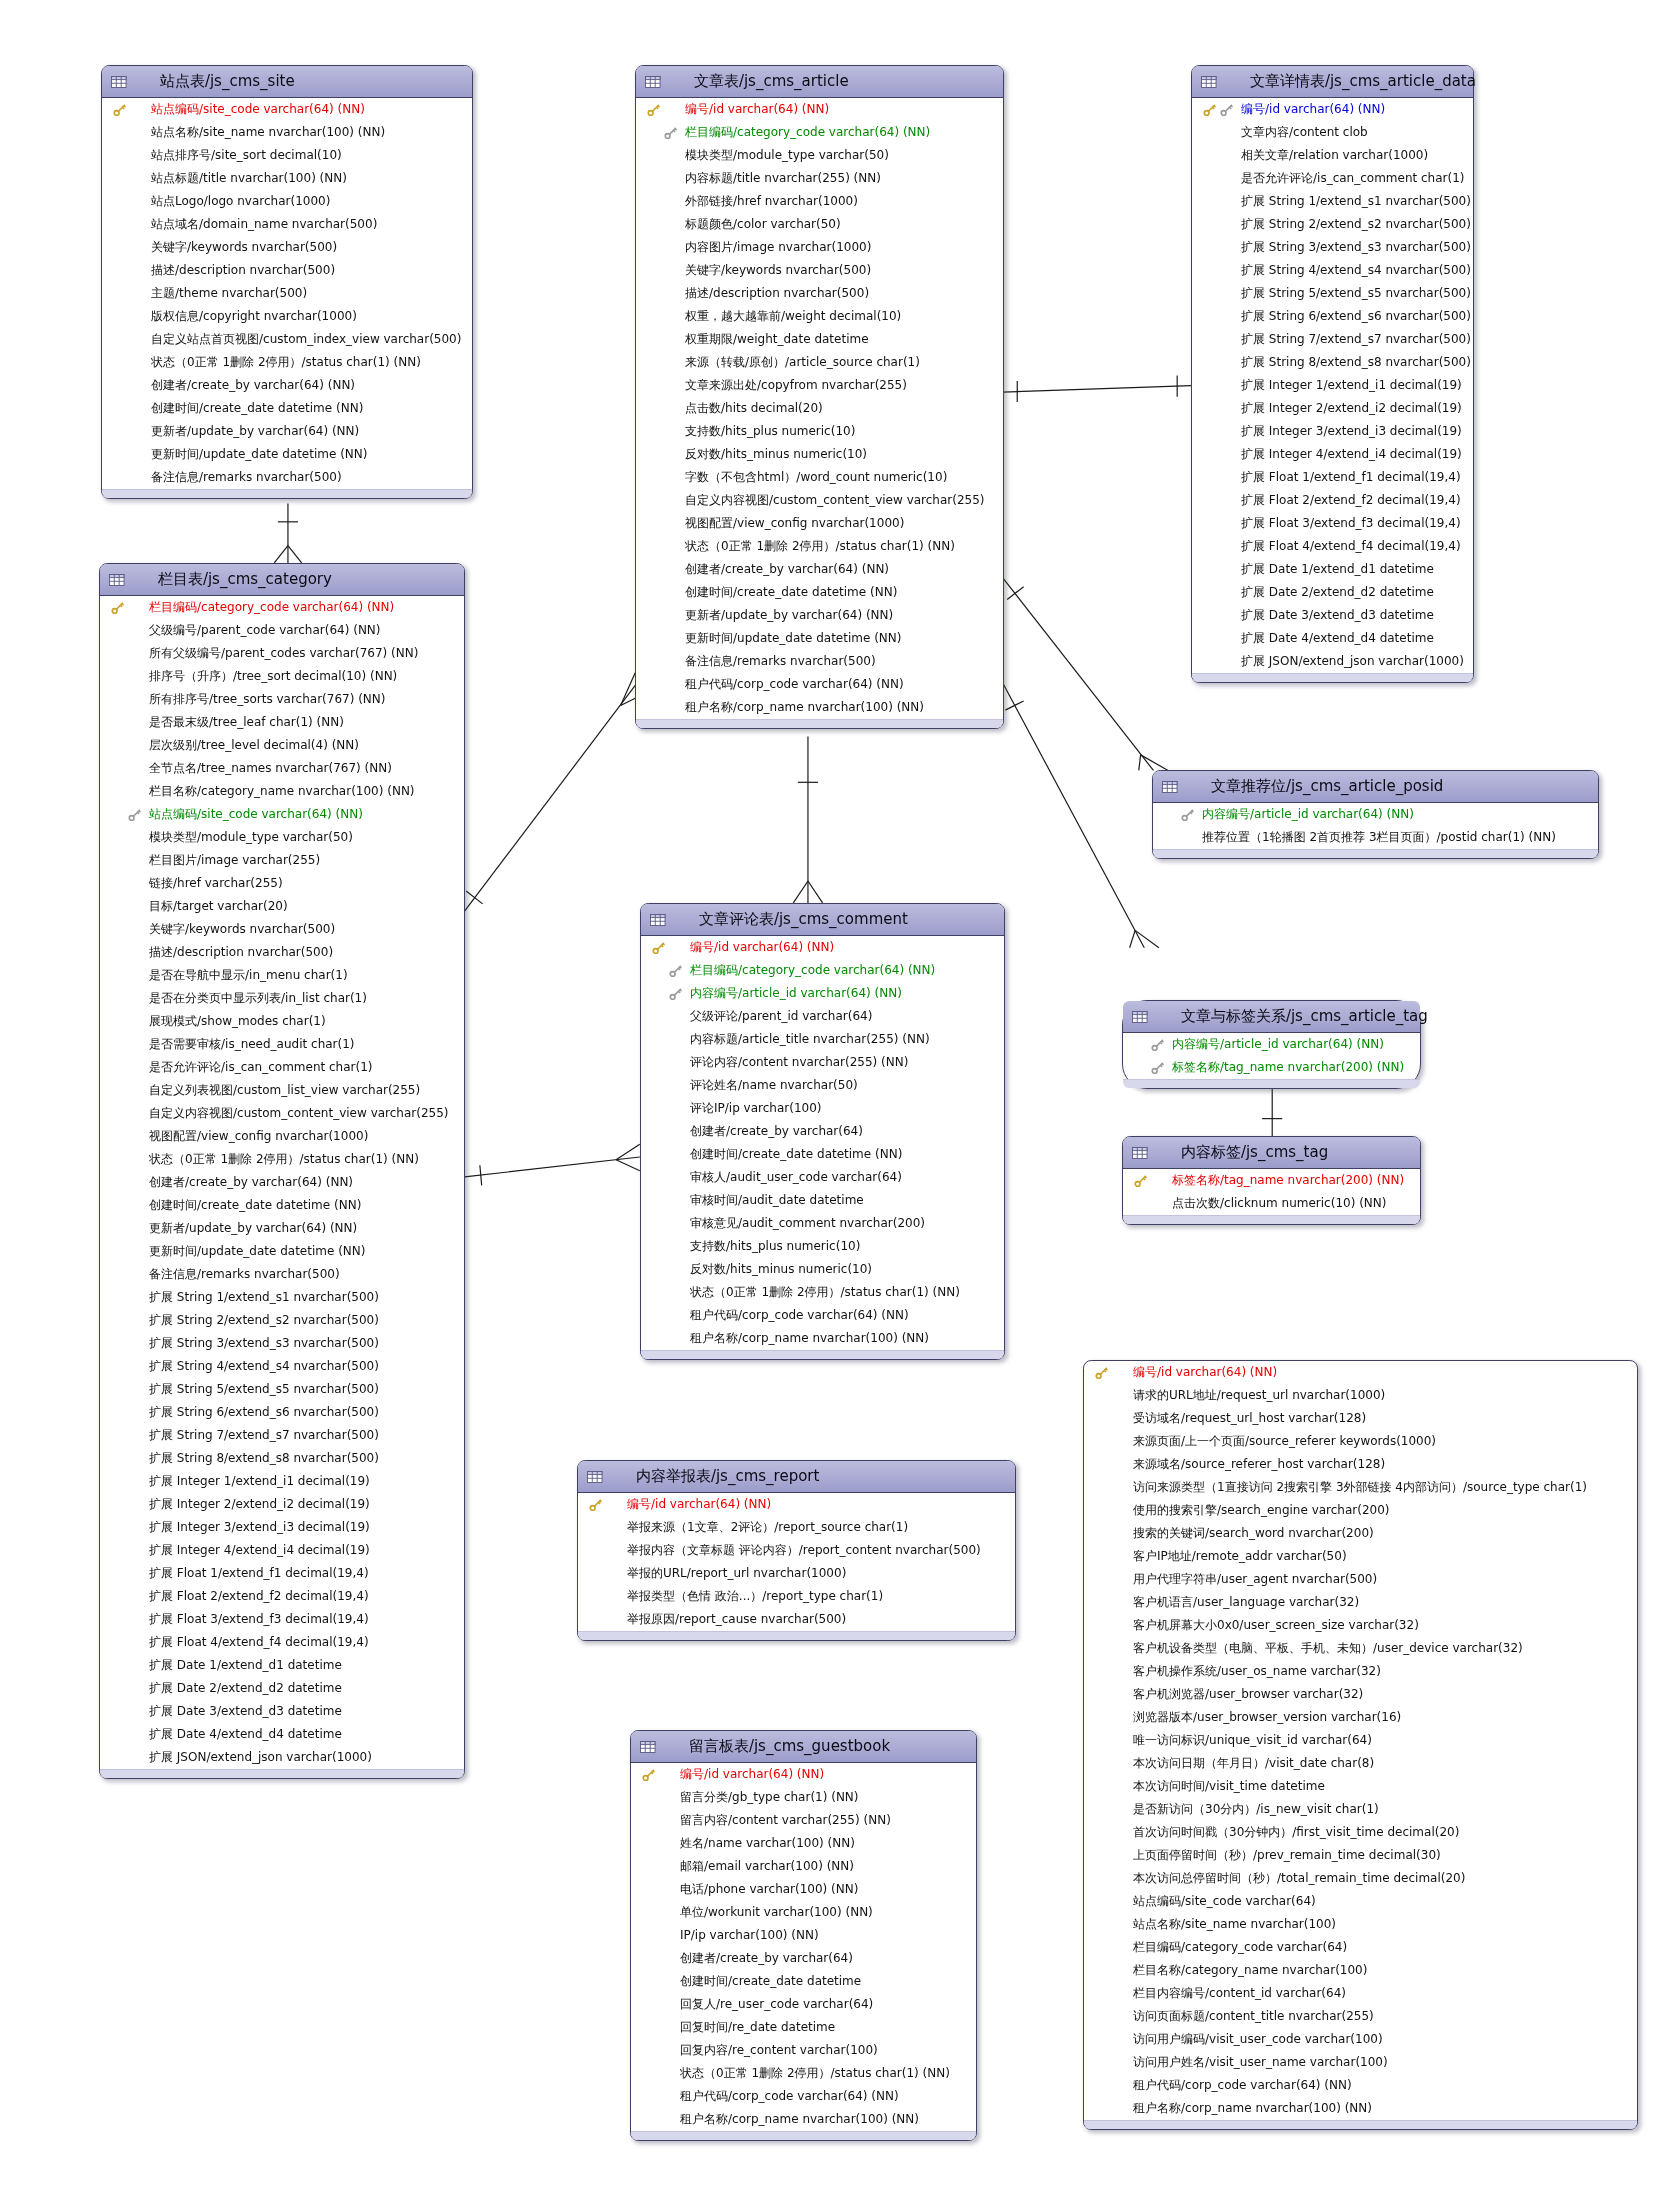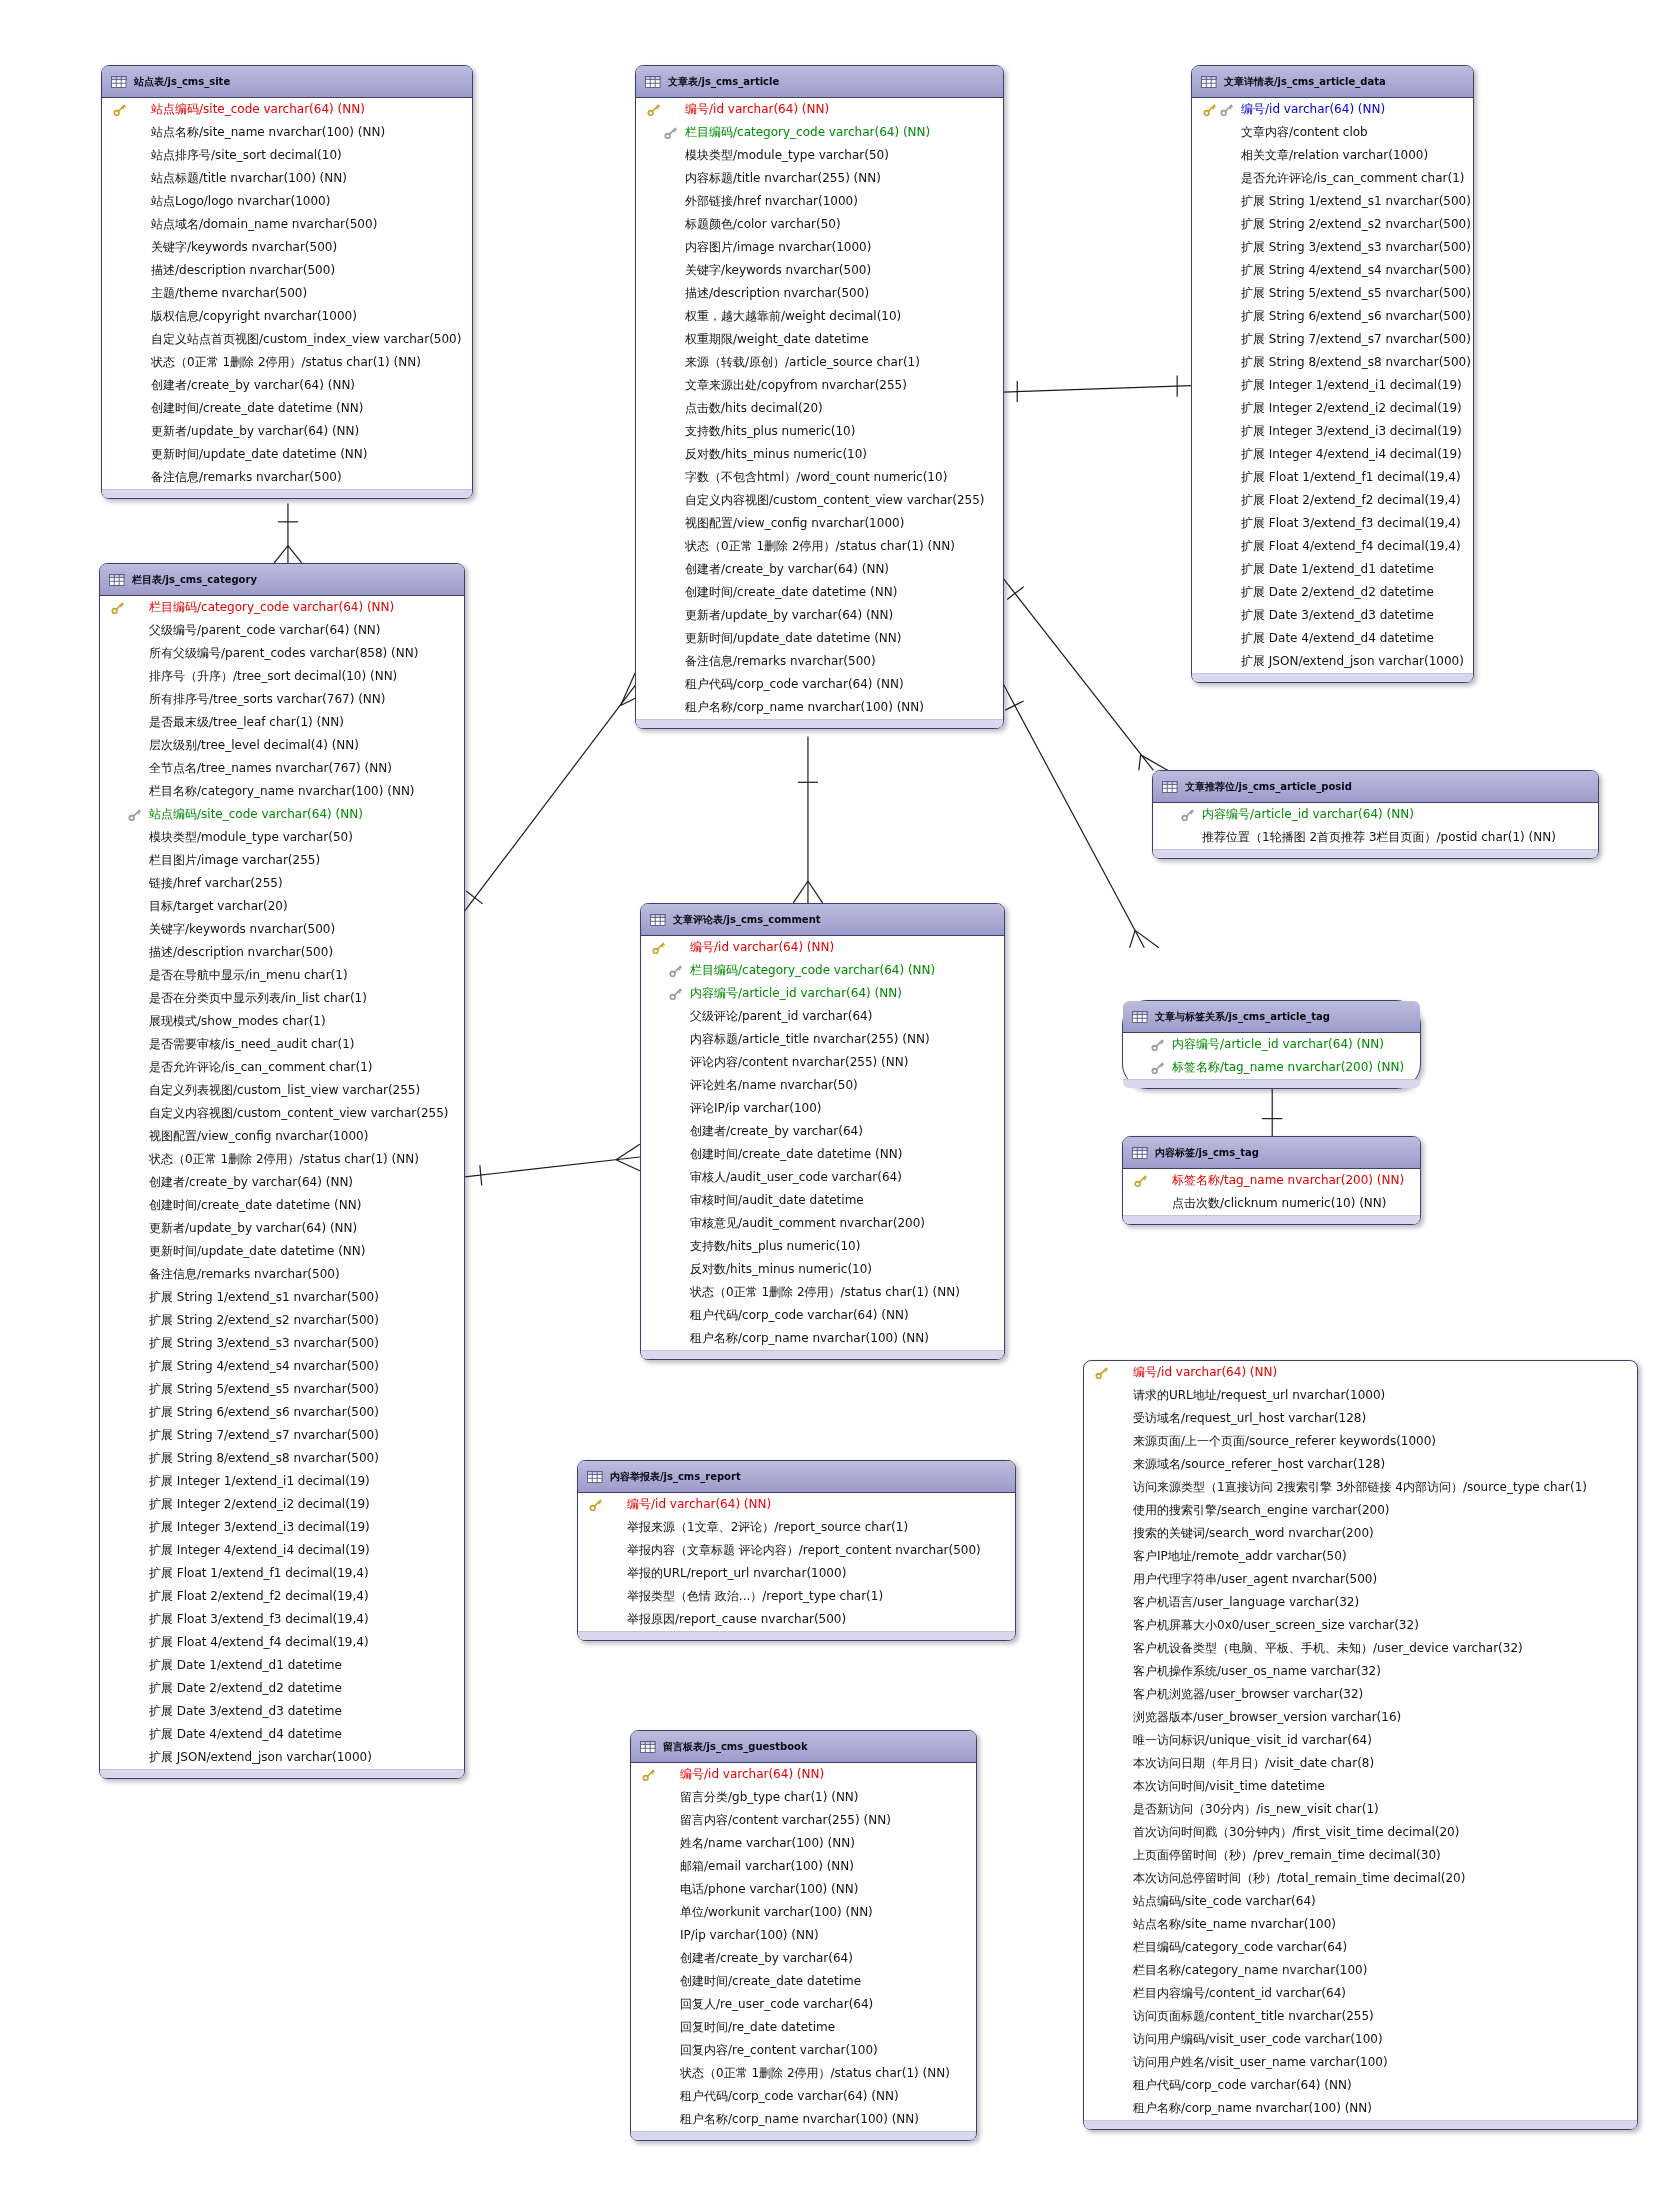--- a/index.html
+++ b/index.html
@@ -4,21 +4,21 @@
 <style>
   html,body{margin:0;padding:0;background:#ffffff;}
   body{font-family:"DejaVu Sans","Liberation Sans",sans-serif;}
   #canvas{position:relative;width:1668px;height:2208px;background:#ffffff;overflow:hidden;}
   #wires{position:absolute;left:0;top:0;width:1668px;height:2208px;}
   .tbl{position:absolute;background:#ffffff;border:1.5px solid #3f3f66;border-radius:8.2px;
        box-shadow:2.7px 2.7px 4.6px rgba(70,70,100,0.35);}
   .tbl-h{height:31px;display:flex;align-items:center;gap:7.3px;padding:0 9.1px;
          background:linear-gradient(#bcbcde,#9c9ccb);
          border-bottom:1.5px solid #3f3f66;border-radius:6.4px 6.4px 0 0;}
-  .tbl-t{font-size:10px;font-weight:700;color:#0a0a14;white-space:nowrap;}
+  .tbl-t{font-size:15px;font-weight:400;color:#0a0a14;white-space:nowrap;margin-left:26px;}
   .tbl-ic{display:inline-flex;flex:0 0 auto;}
   .tbl-b{position:relative;}
   .row{position:relative;height:23px;line-height:23px;white-space:nowrap;}
   .ftxt{position:absolute;left:49px;top:0;font-size:12px;color:#111111;}
   .row.pk .ftxt{color:#e60000;}
   .row.fk .ftxt{color:#008a00;}
   .row.pkfk .ftxt{color:#0000dd;}
   .key{position:absolute;top:4.6px;display:inline-flex;}
   .kpk{left:11px;}
   .kfk{left:28px;}
@@ -159,21 +159,21 @@
               <line x1="10.3" y1="4.7" x2="12.2" y2="6.6" stroke="#c9a227" stroke-width="1.6"></line>
               <line x1="12" y1="3" x2="13.7" y2="4.7" stroke="#c9a227" stroke-width="1.6"></line>
             </svg>
           </span>
           <span class="ftxt">栏目编码/category_code varchar(64) (NN)</span>
         </div>
         <div class="row">
           <span class="ftxt">父级编号/parent_code varchar(64) (NN)</span>
         </div>
         <div class="row">
-          <span class="ftxt">所有父级编号/parent_codes varchar(858) (NN)</span>
+          <span class="ftxt">所有父级编号/parent_codes varchar(767) (NN)</span>
         </div>
         <div class="row">
           <span class="ftxt">排序号（升序）/tree_sort decimal(10) (NN)</span>
         </div>
         <div class="row">
           <span class="ftxt">所有排序号/tree_sorts varchar(767) (NN)</span>
         </div>
         <div class="row">
           <span class="ftxt">是否最末级/tree_leaf char(1) (NN)</span>
         </div>

